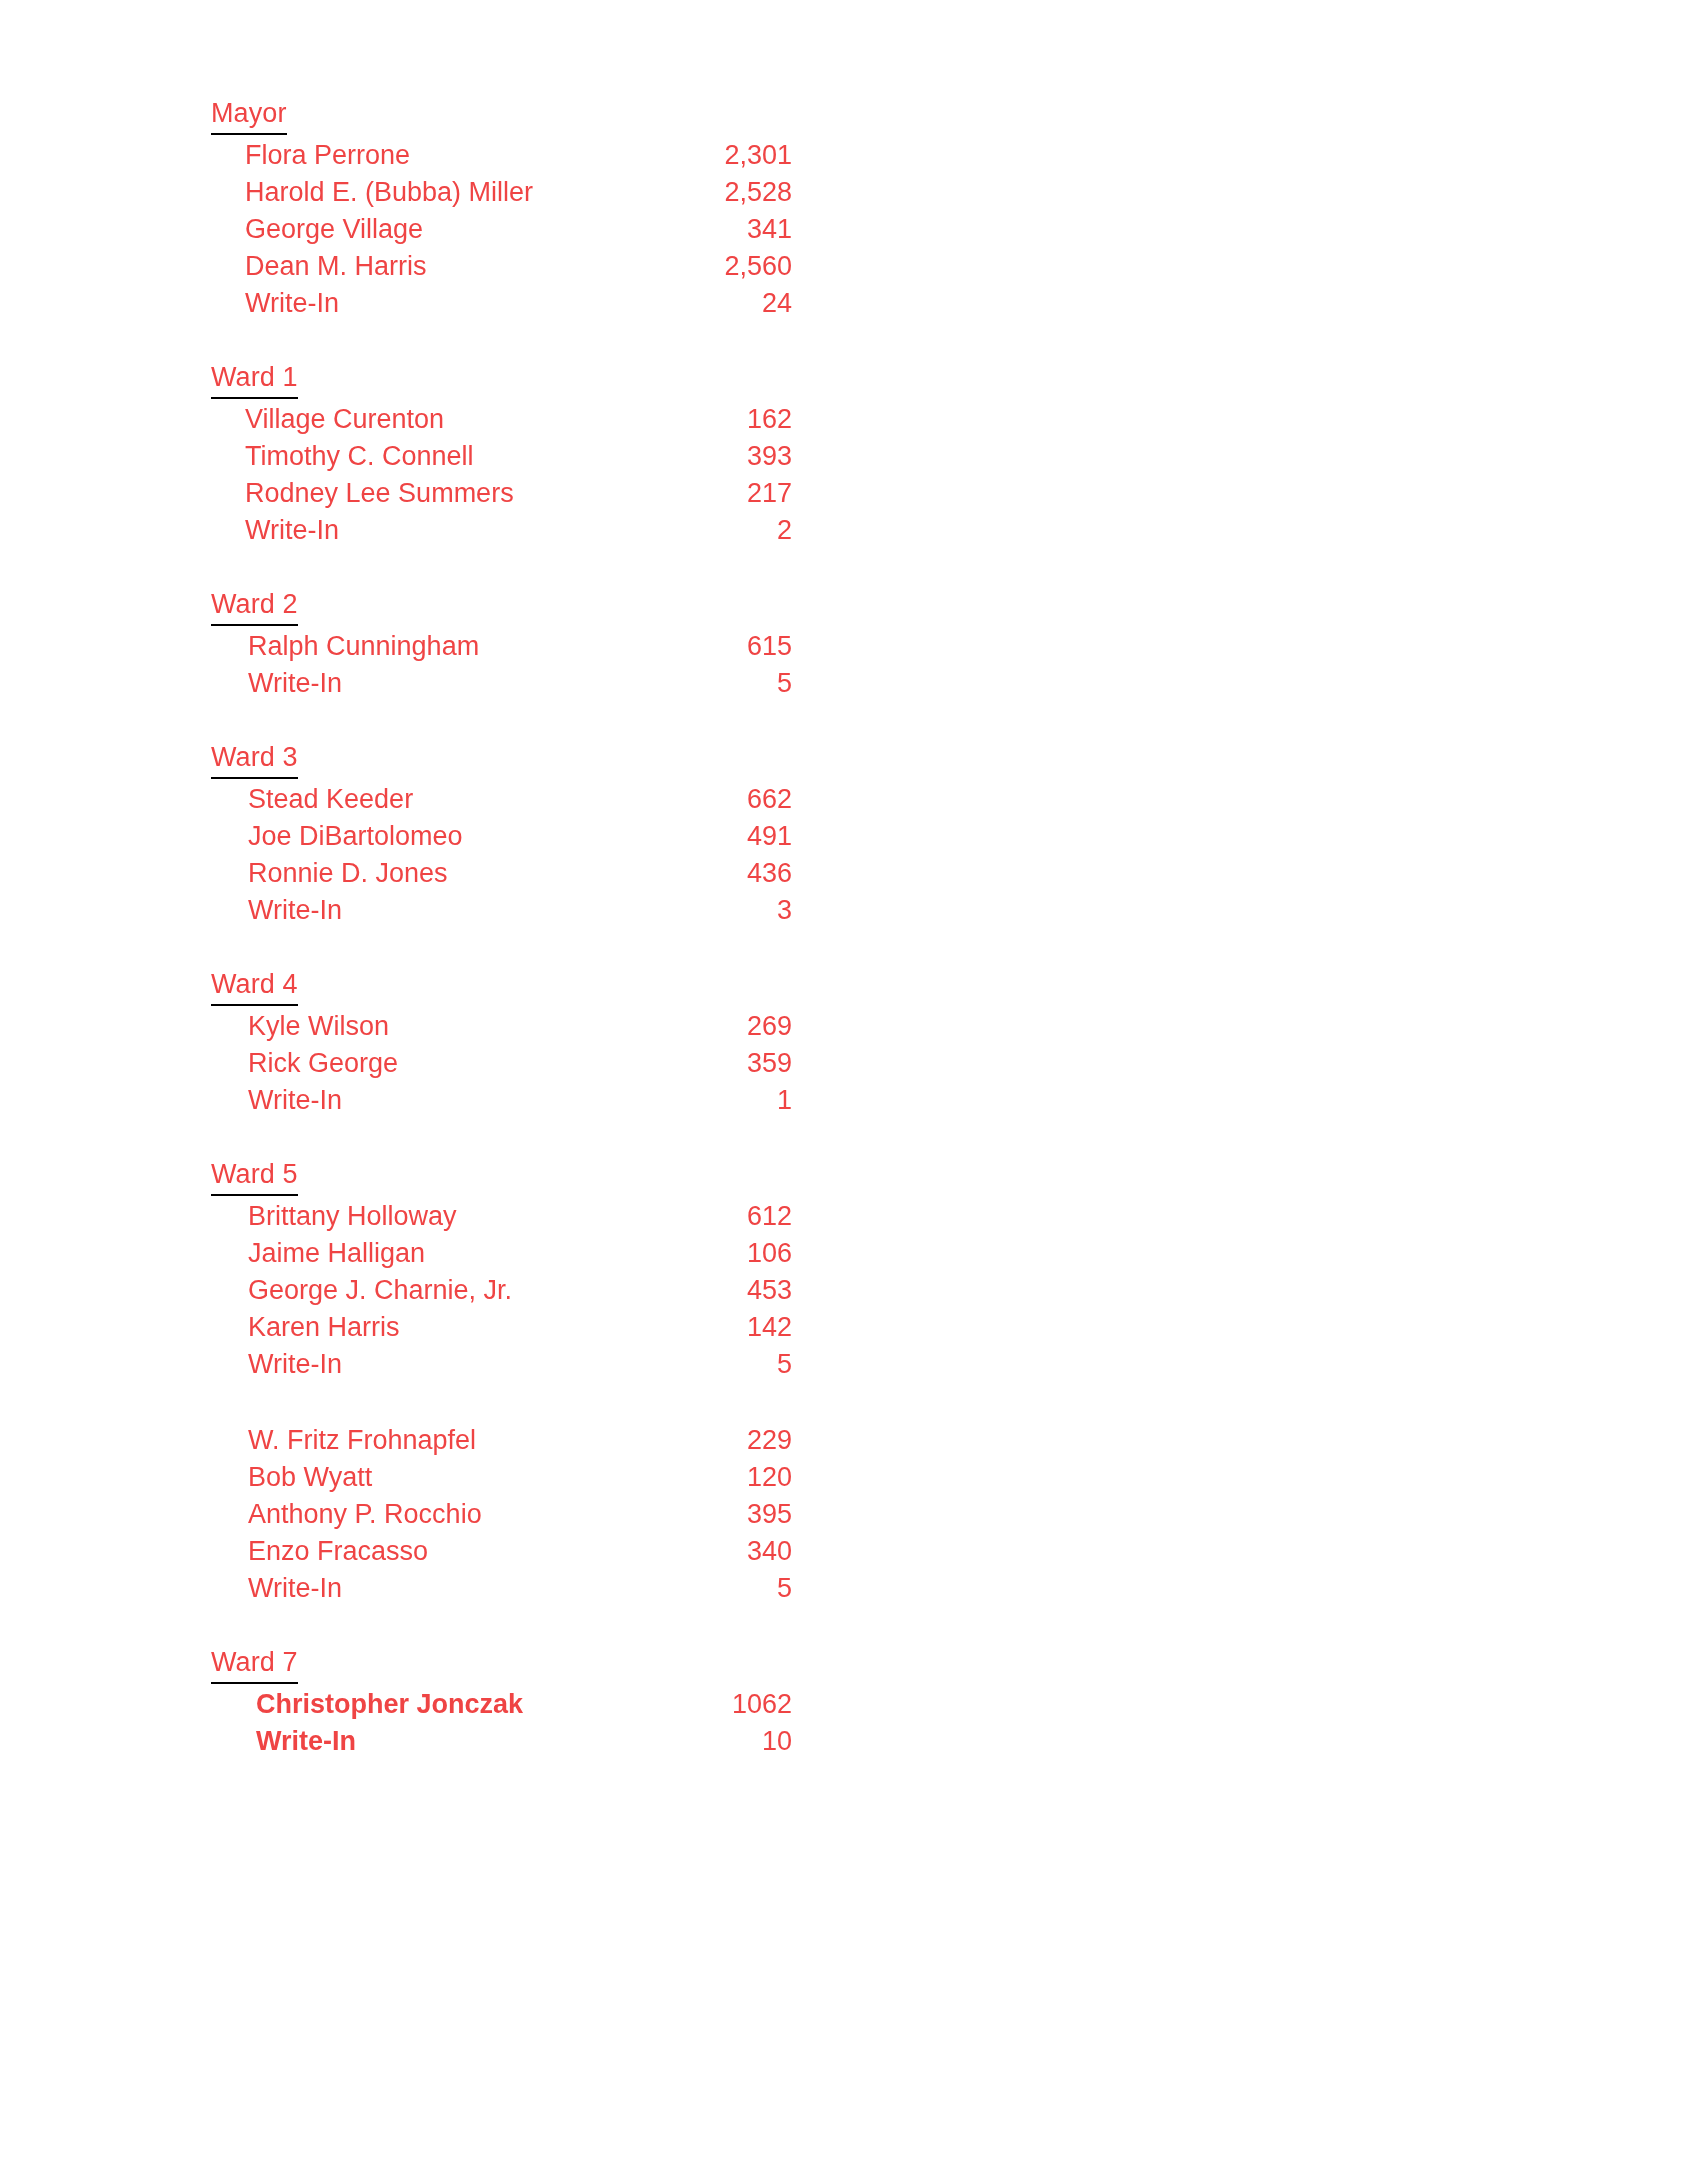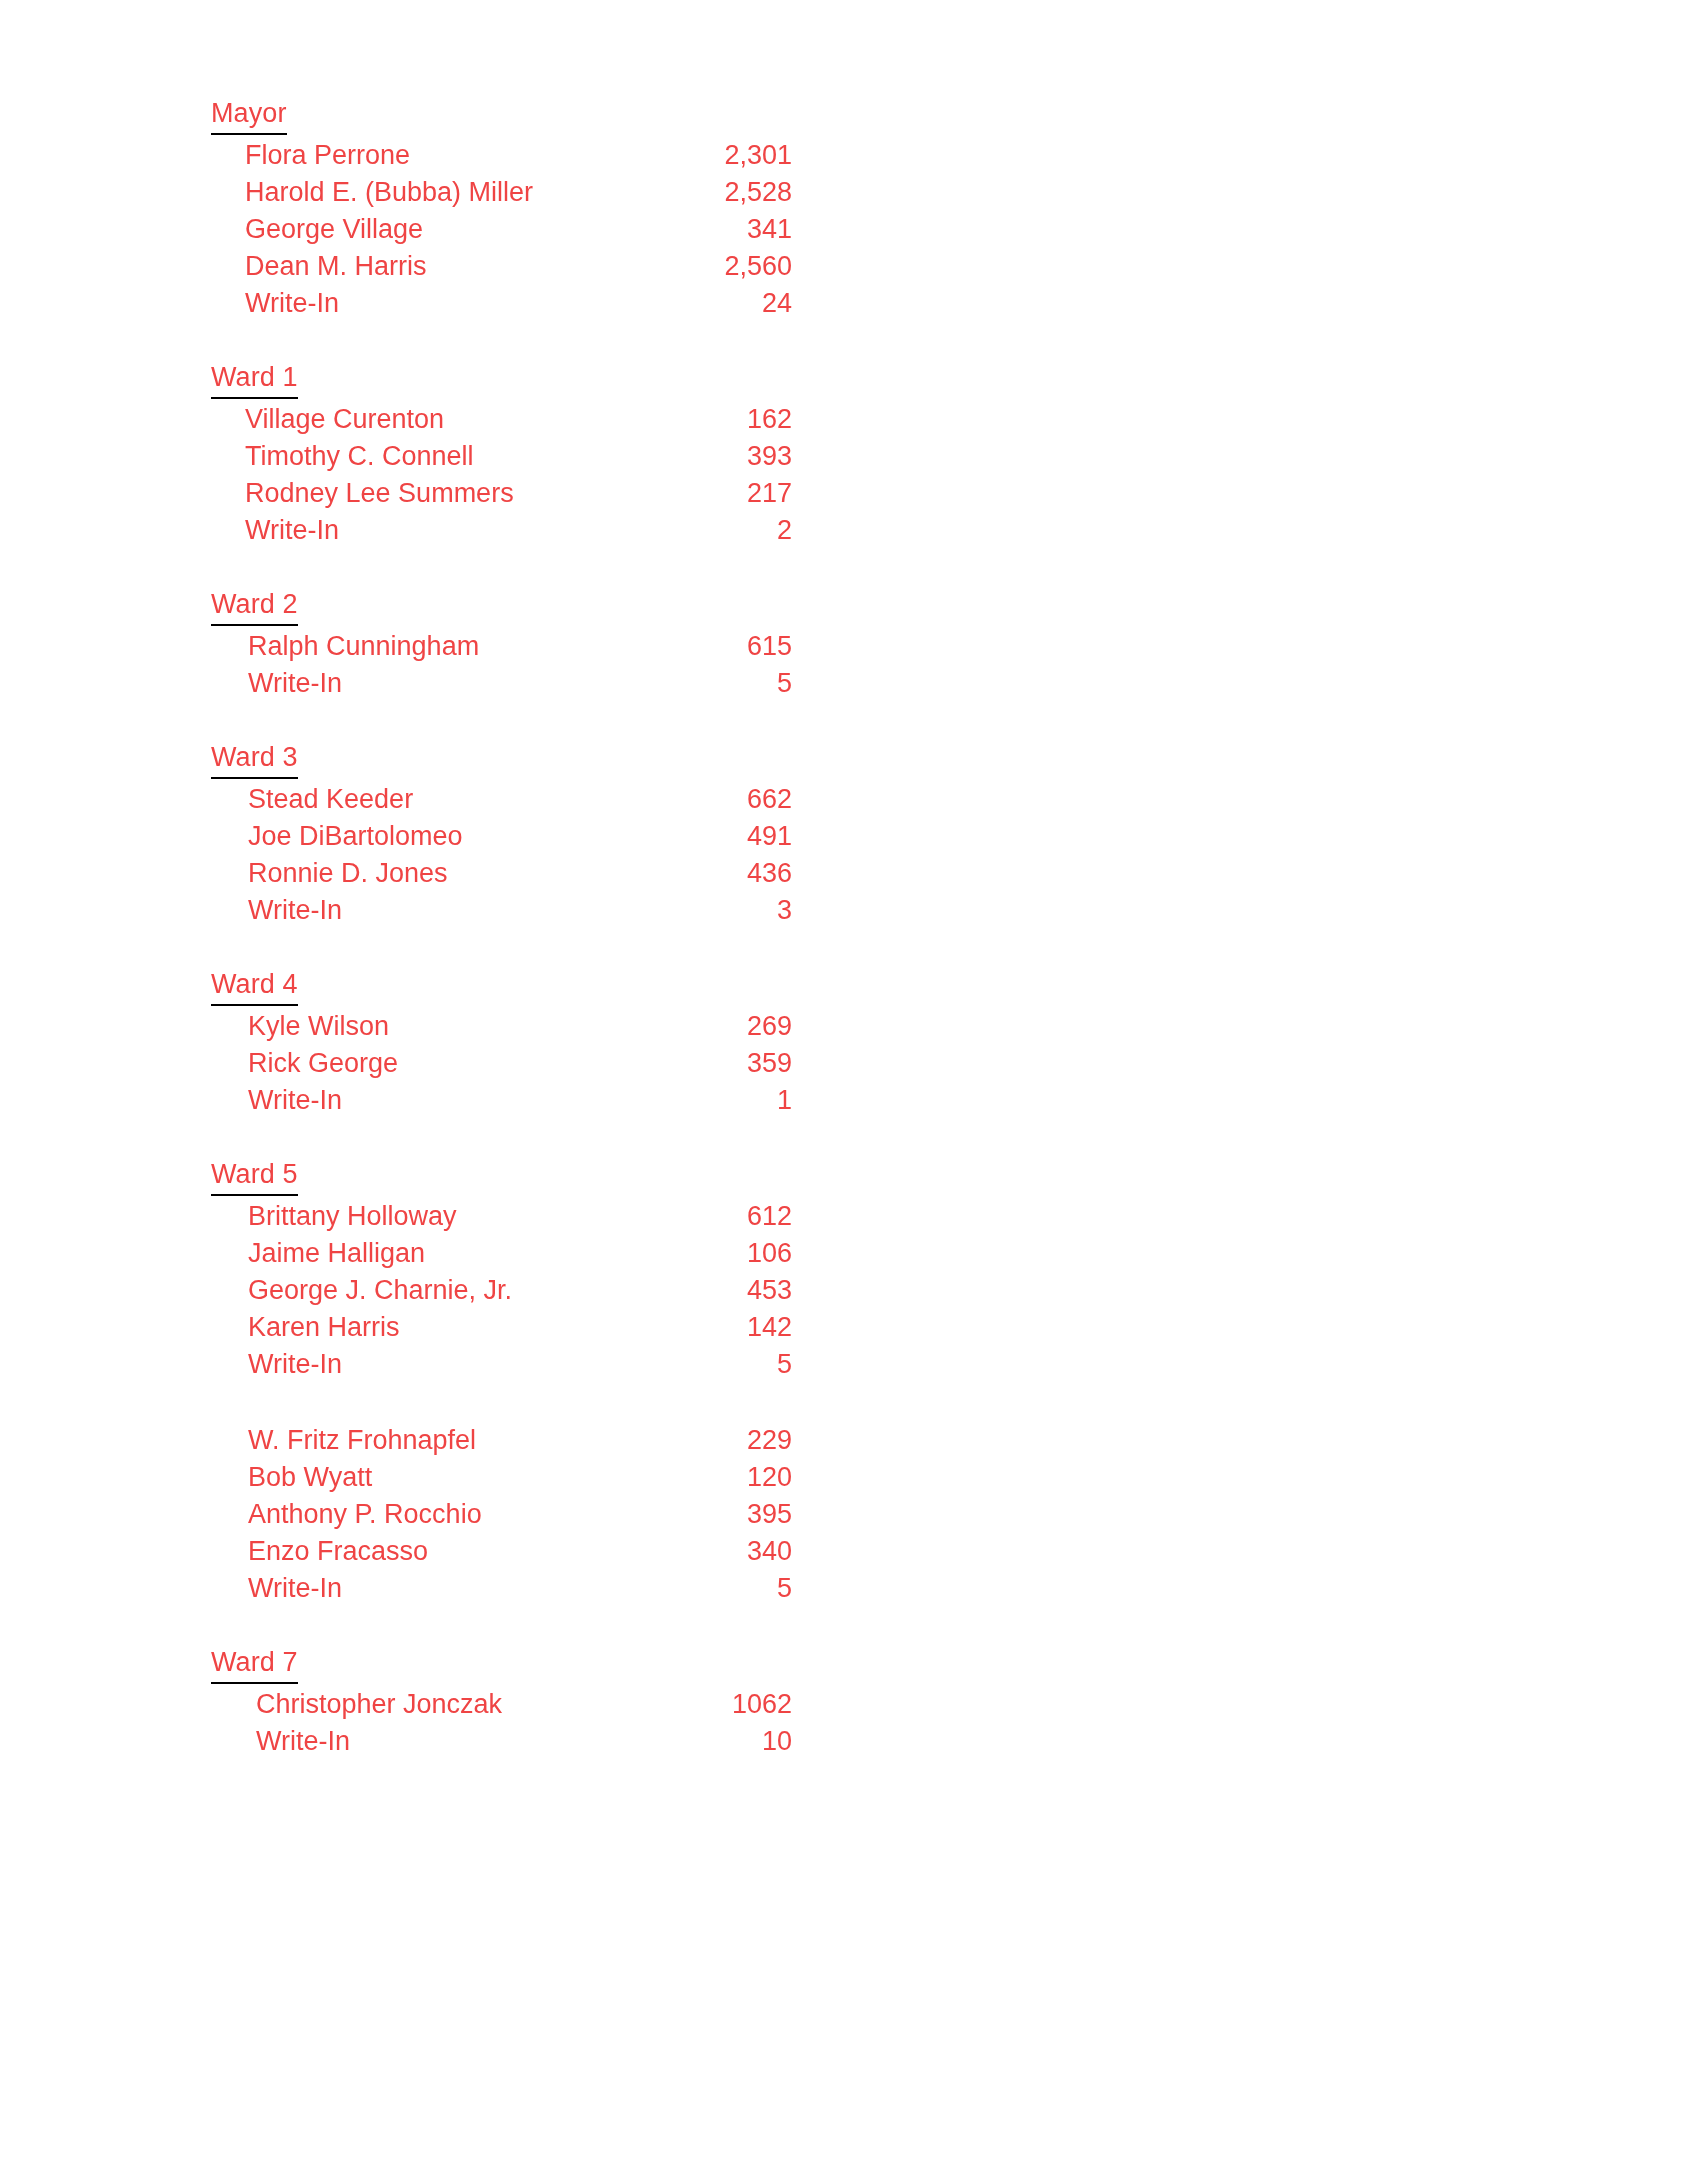--- a/index.html
+++ b/index.html
@@ -53,21 +53,21 @@
   }
   .row .votes {
     margin-left: auto;
     text-align: center;
     white-space: nowrap;
     padding-right: 0;
   }
   
   .indent-a .row .name { padding-left: 34px; }
   .indent-b .row .name { padding-left: 37px; }
-  .indent-c .row .name { padding-left: 45px; }
+  .indent-c .row .name { padding-left: 45px; font-weight: bold; }
   .rows { width: 581px; }
 </style>
 </head>
 <body>
 
 <div class="page">
   <div class="results" id="results-root">
       <div class="section">
         <div><span class="section-heading">Mayor</span></div>
         <div class="rows indent-a">

